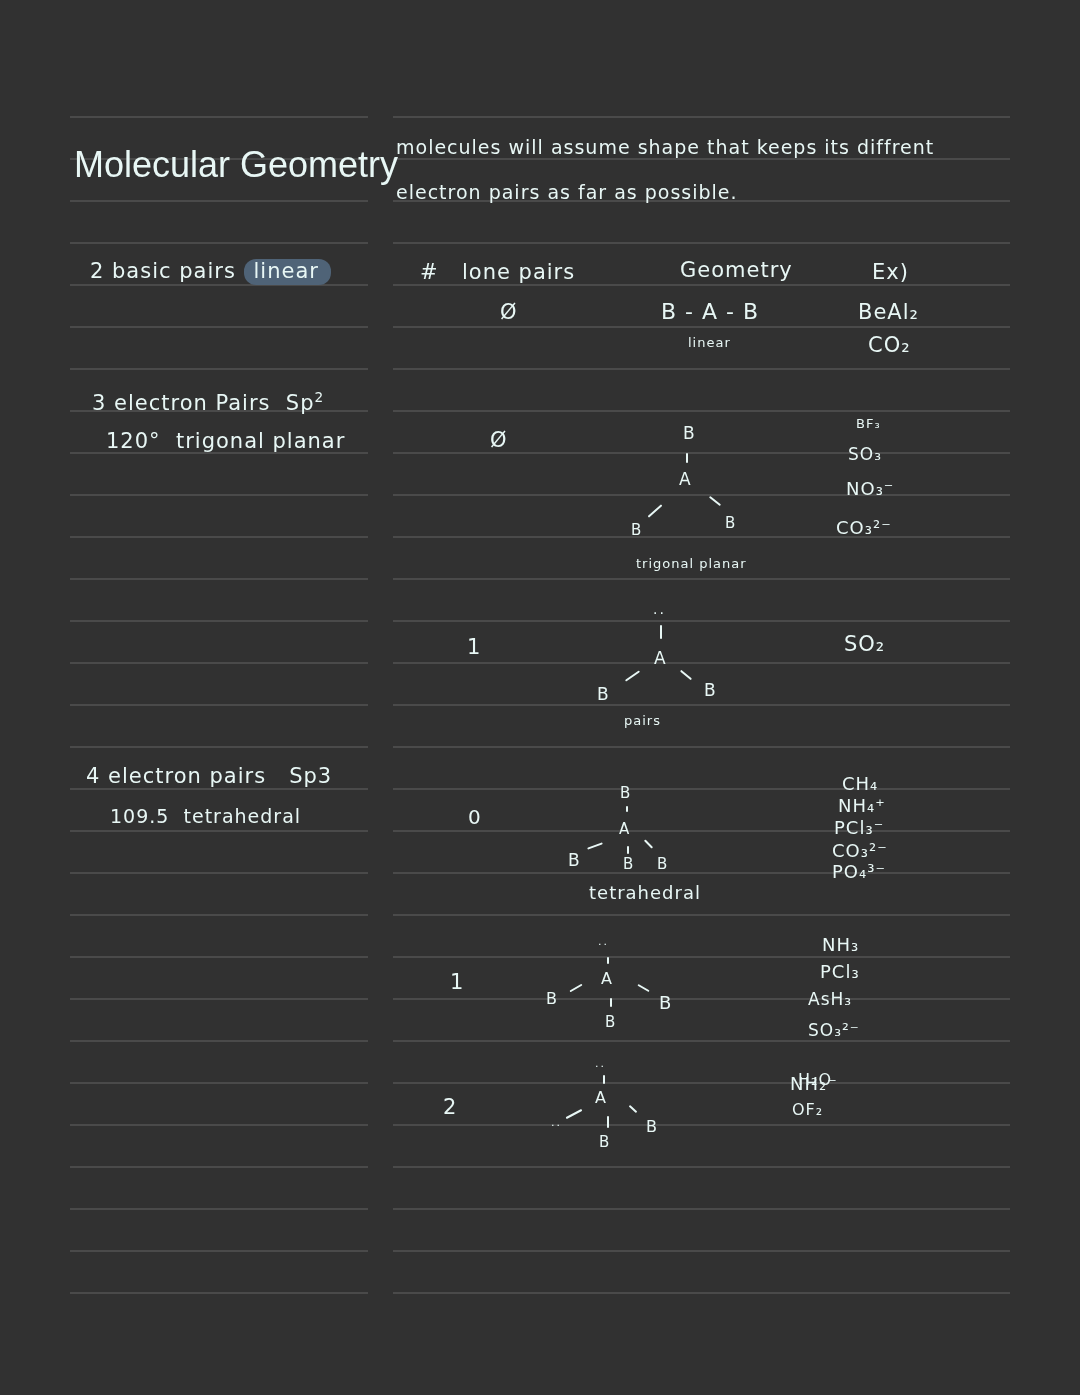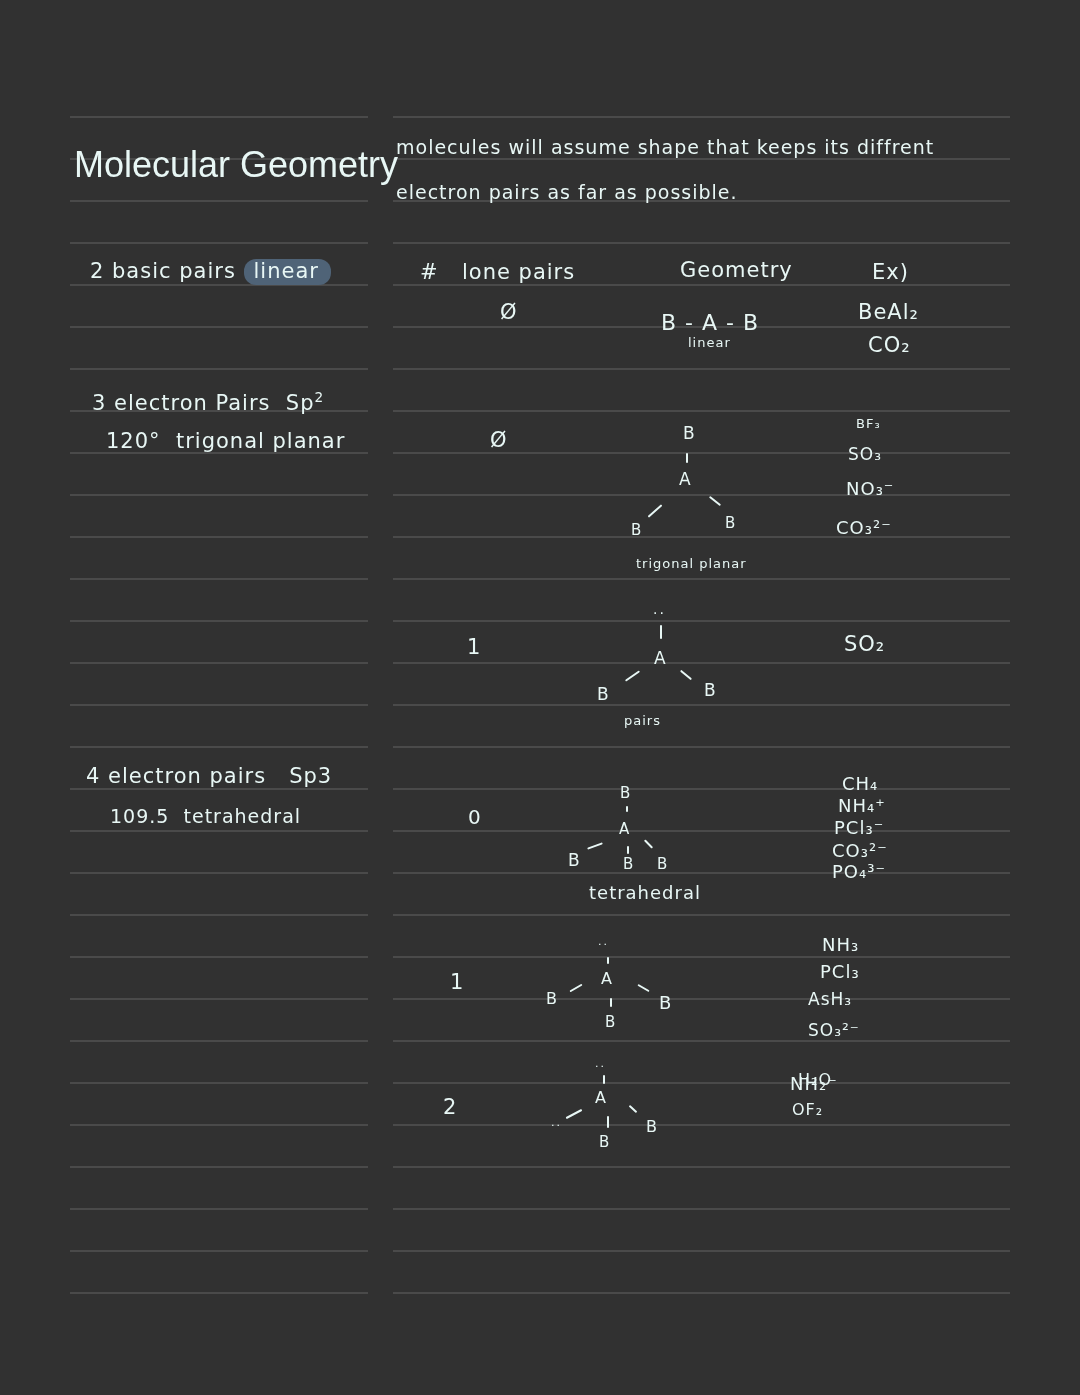--- a/index.html
+++ b/index.html
@@ -117,21 +117,21 @@
   <span>tetrahedral</span>
 </div>
 
 <div class="hw lbl" style="left:420px;top:260px">#</div>
 <div class="hw lbl" style="left:462px;top:260px">lone pairs</div>
 <div class="hw lbl" style="left:680px;top:258px">Geometry</div>
 <div class="hw lbl" style="left:872px;top:260px">Ex)</div>
 
 <div>
   <div class="hw lbl" style="left:500px;top:300px">Ø</div>
-  <div class="hw lbl" style="left:661px;top:310px;font-size:22px">B - A - B</div>
+  <div class="hw lbl" style="left:661px;top:299px;font-size:22px">B - A - B</div>
   <div class="hw xs" style="left:688px;top:335px">linear</div>
   <div class="hw lbl" style="left:858px;top:300px">BeAl₂</div>
   <div class="hw lbl" style="left:868px;top:333px">CO₂</div>
 </div>
 
 <div>
   <div class="hw lbl" style="left:490px;top:428px">Ø</div>
   <div class="atom" style="left:683px;top:423px">B</div>
   <div class="bond" style="left:686px;top:453px;width:2px;height:10px"></div>
   <div class="atom" style="left:679px;top:469px">A</div>

